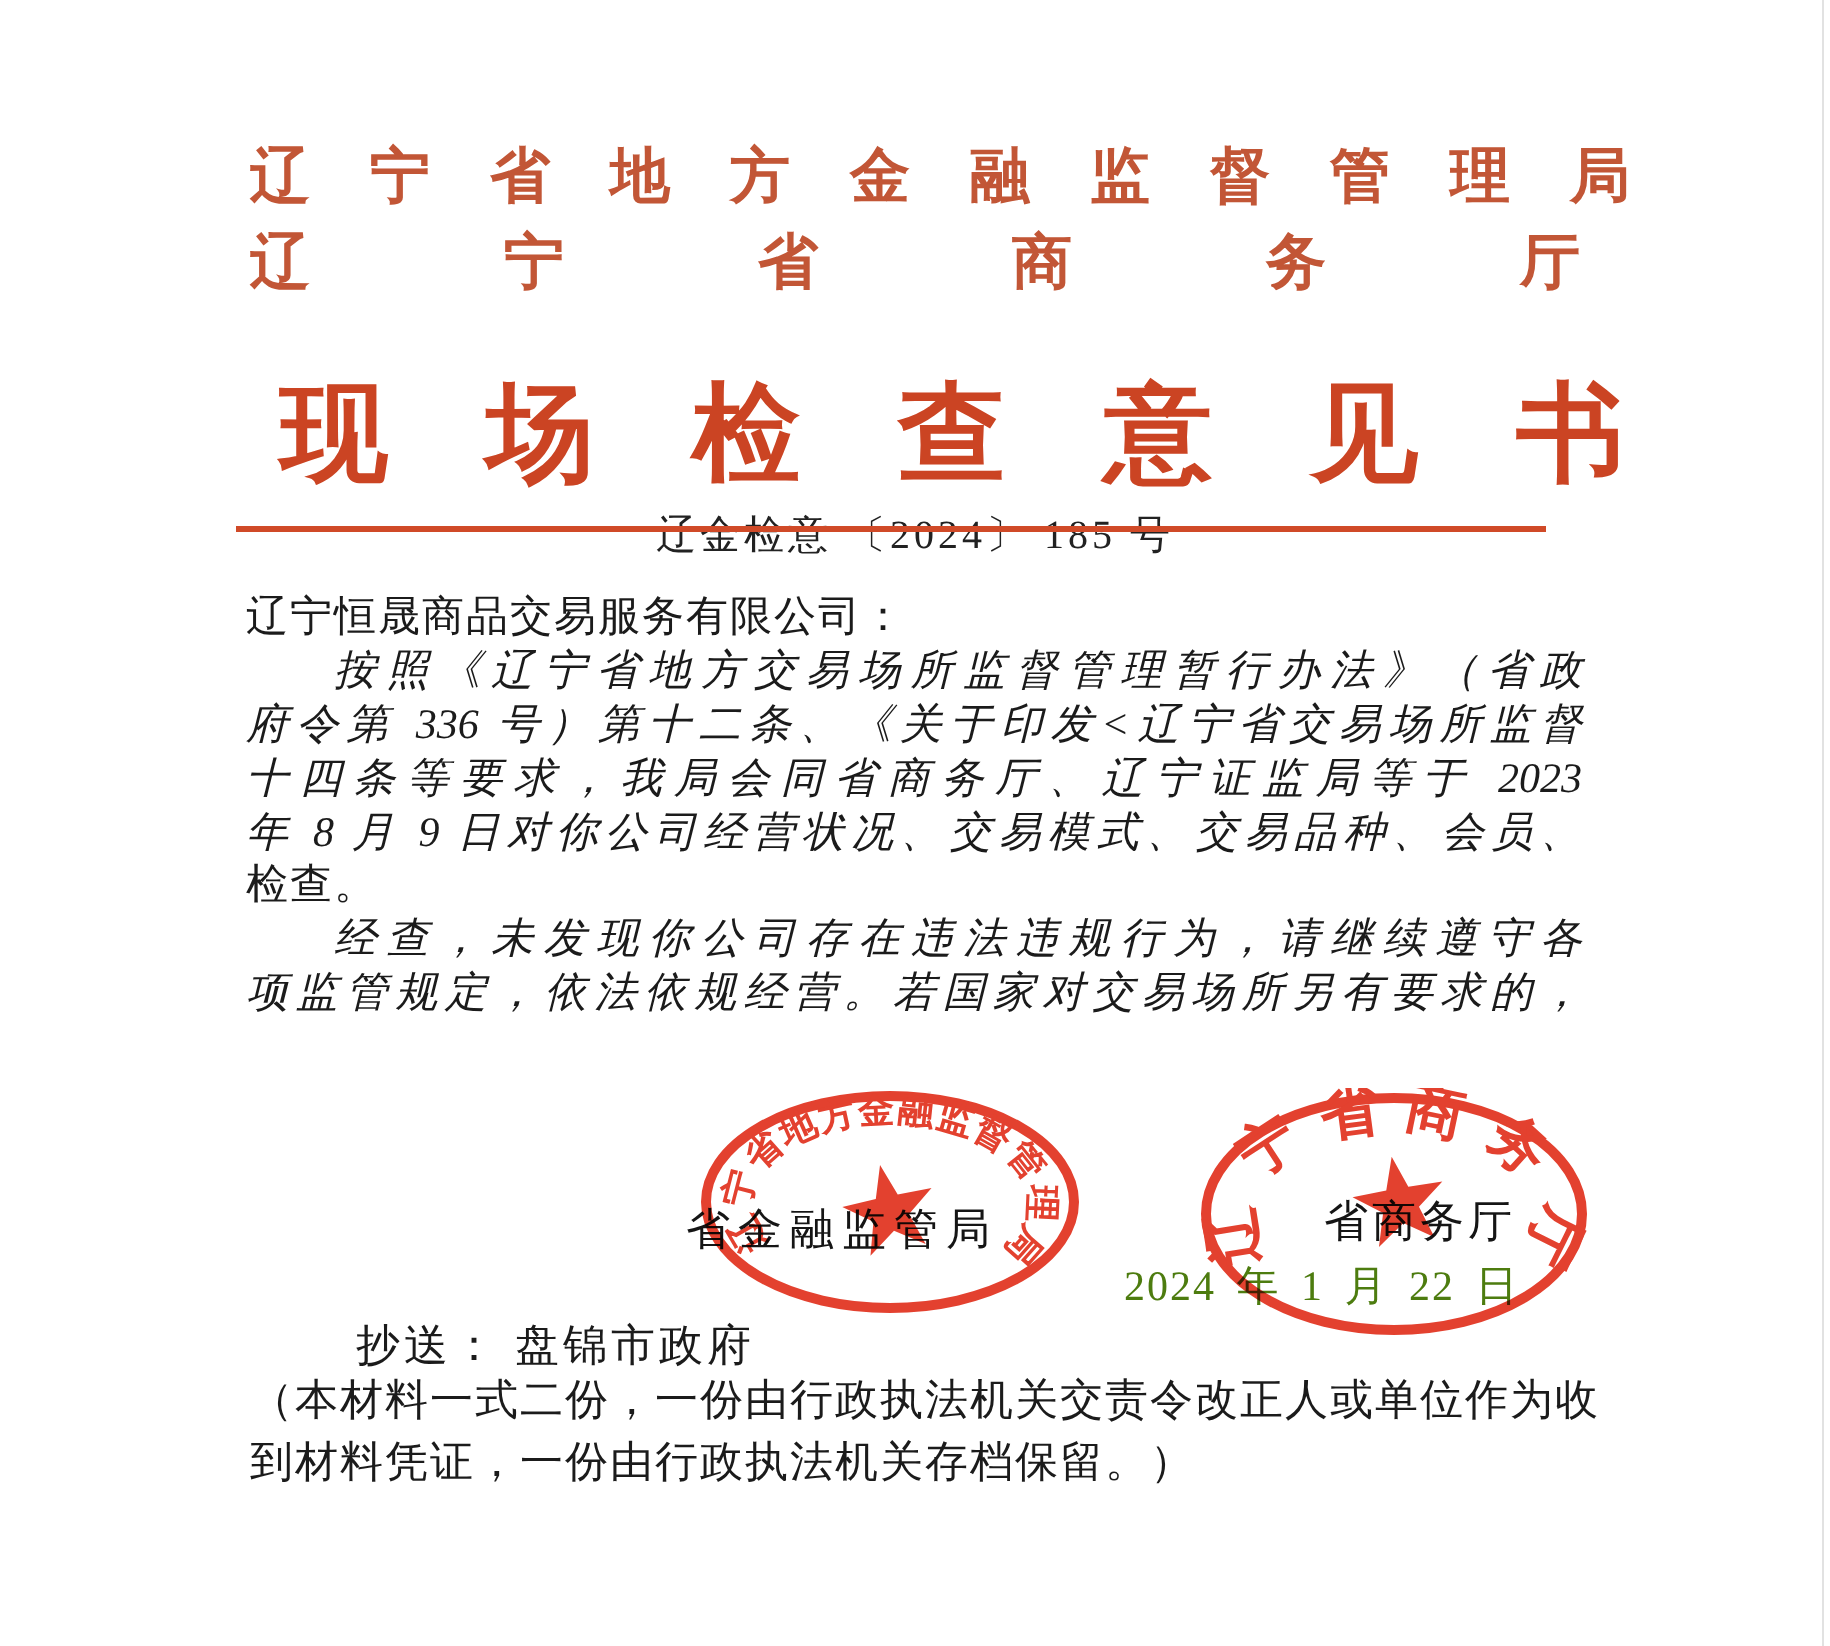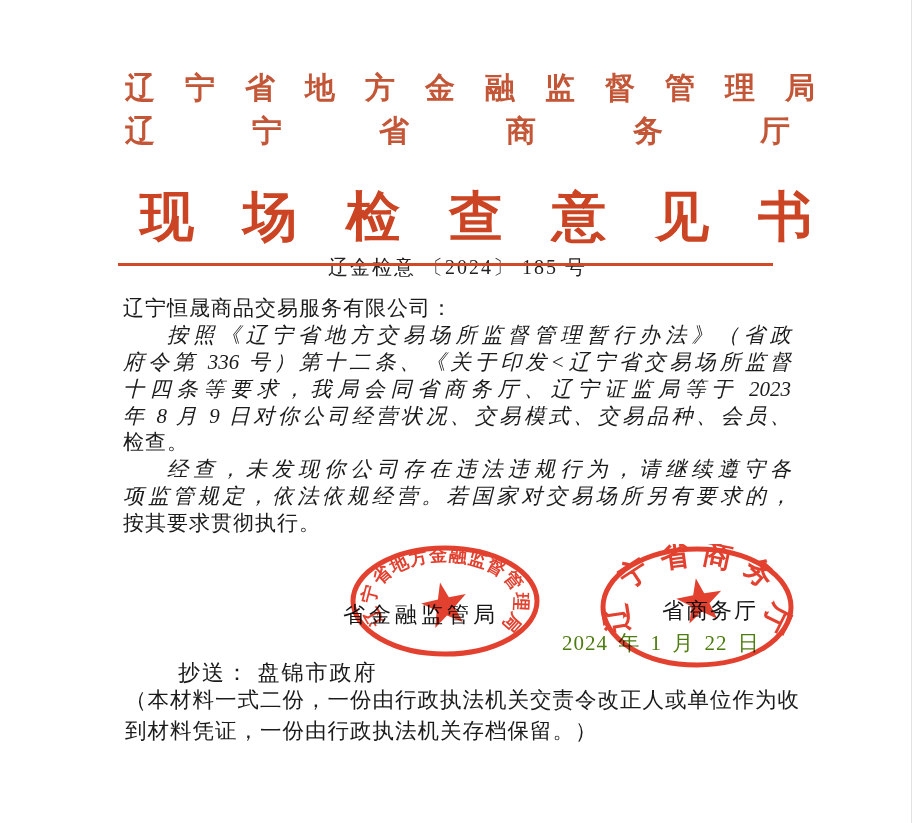--- a/index.html
+++ b/index.html
@@ -81,21 +81,20 @@
 
   <div class="body-text">
       <div class="bline">辽宁恒晟商品交易服务有限公司：</div>
       <div class="bline fill ind">按照《辽宁省地方交易场所监督管理暂行办法》（省政</div>
       <div class="bline fill">府令第 336 号）第十二条、《关于印发&lt;辽宁省交易场所监督</div>
       <div class="bline fill">十四条等要求，我局会同省商务厅、辽宁证监局等于 2023</div>
       <div class="bline fill">年 8 月 9 日对你公司经营状况、交易模式、交易品种、会员、</div>
       <div class="bline">检查。</div>
       <div class="bline fill ind">经查，未发现你公司存在违法违规行为，请继续遵守各</div>
       <div class="bline fill">项监管规定，依法依规经营。若国家对交易场所另有要求的，</div>
-      <div class="bline">按其要求贯彻执行。</div>
     </div>
 
   <div class="abs sig sig-left">省金融监管局</div>
   <div class="abs sig sig-right">省商务厅</div>
   <div class="abs sig-date">2024 年 1 月 22 日</div>
 
   <svg class="seal seal-left" width="200" height="122" viewBox="0 0 200 122">
     <ellipse cx="100" cy="58" rx="92" ry="53" fill="none" stroke="#e1301d" stroke-width="5"></ellipse>
     <path id="sealArcL" d="M 39.4,78 A 70,40 0 1 1 160.6,78" fill="none"></path>
     <text font-size="18" font-weight="bold" fill="#e1301d" letter-spacing="1" font-family="Liberation Serif, DejaVu Serif, serif">

